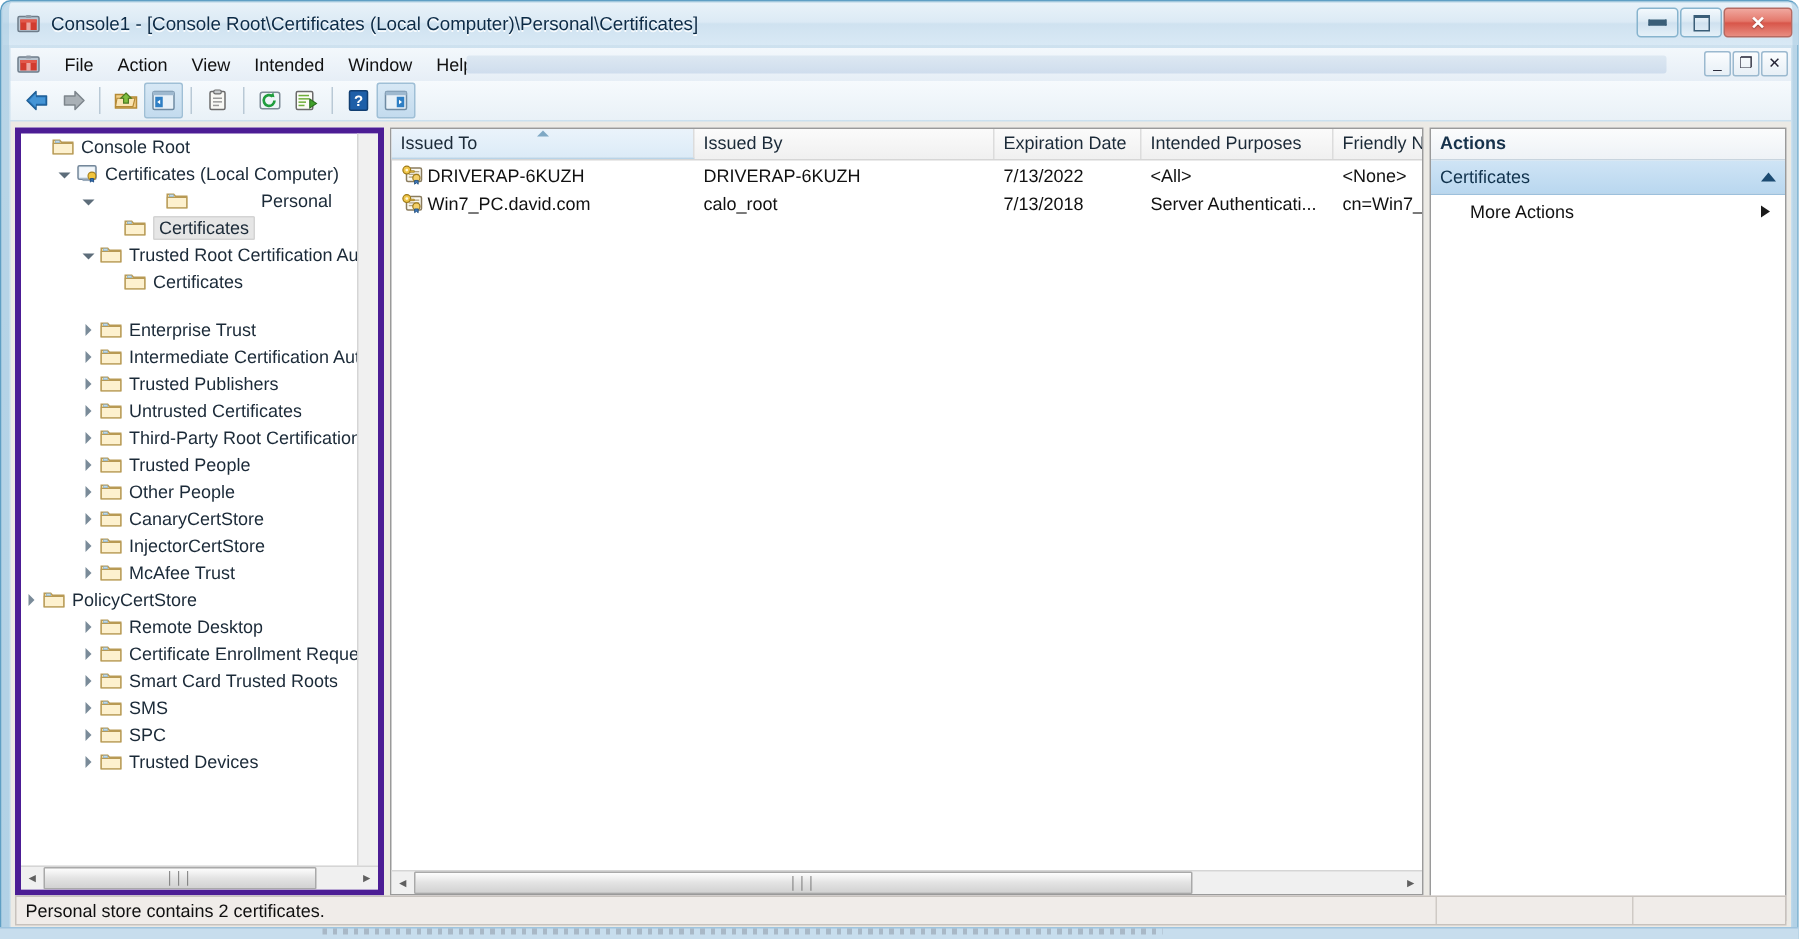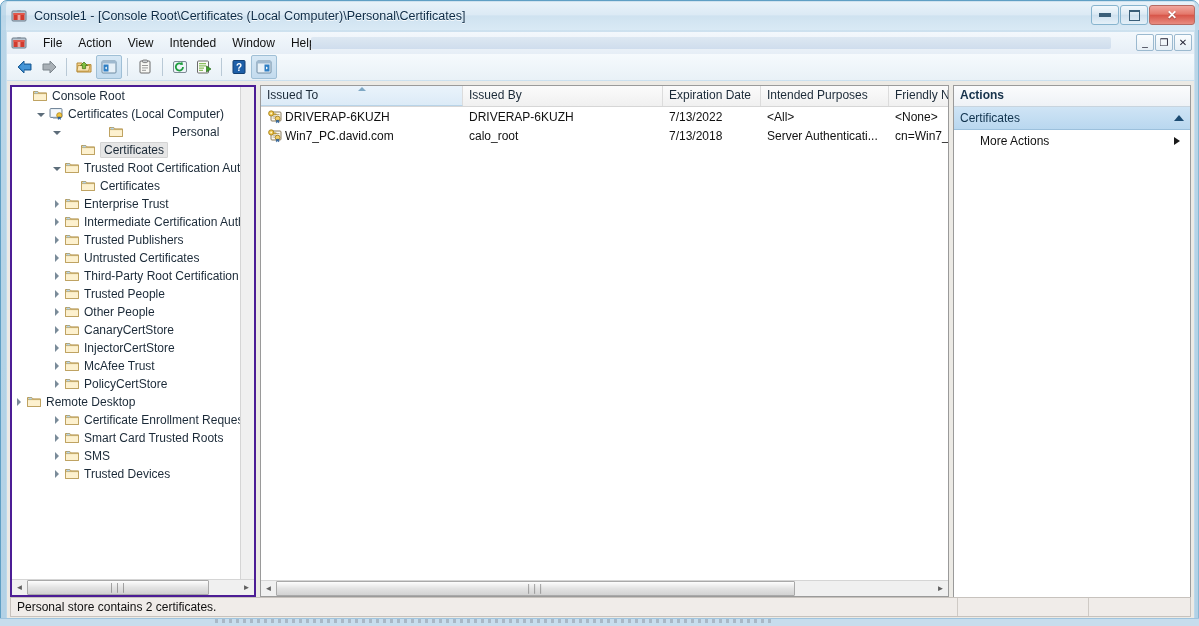--- a/index.html
+++ b/index.html
@@ -96,21 +96,21 @@
   
   #client{
     position:absolute;left:6px;top:80px;width:1187px;height:540px;
     background:#eceae5;
   }
 
   
   #treepane{
     position:absolute;left:3px;top:4px;width:246px;height:512px;
     box-sizing:border-box;
-    background:#fff;border:2px solid #4c1d95;
+    background:#fff;border:4px solid #4c1d95;
     overflow:hidden;
   }
   #treebody{position:absolute;left:0;top:0;right:13px;bottom:15px;overflow:hidden;}
   .tnode{
     display:flex;align-items:center;height:18px;white-space:nowrap;
     font-size:12px;color:#1b2a38;
   }
   .tnode .tw{width:14px;height:18px;display:flex;align-items:center;justify-content:center;flex:0 0 14px;}
   .tri{width:0;height:0;border-left:4px solid #7a8b99;border-top:4px solid transparent;border-bottom:4px solid transparent;}
   .tri.open{border:none;width:0;height:0;border-top:4px solid #5d6d7a;border-left:4px solid transparent;border-right:4px solid transparent;margin-top:2px;}
@@ -418,21 +418,21 @@
           </div>
           <div class="tnode" style="padding-left: 54px;">
             <span class="tw"></span>
             <span class="ticon"><svg viewBox="0 0 16 16" width="16" height="16">
                 <path d="M1.5 3.5 h4.3 l1.2 1.4 H14.5 V12.5 H1.5 Z" fill="#f6dfa6" stroke="#b89a55" stroke-width="1"></path>
                 <path d="M1.5 5.6 h13 V12.5 H1.5 Z" fill="#fdf1cf" stroke="#b89a55" stroke-width=".8"></path>
                 <rect x="3" y="3.9" width="2.6" height="1.2" fill="#cfe6f5" stroke="#8fb4cc" stroke-width=".5"></rect>
               </svg></span>
             <span class="tlabel">Certificates</span>
           </div>
-          <div class="tnode" style="padding-left: 38px;">
+          <div class="tnode" style="padding-left: 38px; margin-top: 14px;">
             <span class="tw">
               <span class="tri"></span>
             </span>
             <span class="ticon"><svg viewBox="0 0 16 16" width="16" height="16">
                 <path d="M1.5 3.5 h4.3 l1.2 1.4 H14.5 V12.5 H1.5 Z" fill="#f6dfa6" stroke="#b89a55" stroke-width="1"></path>
                 <path d="M1.5 5.6 h13 V12.5 H1.5 Z" fill="#fdf1cf" stroke="#b89a55" stroke-width=".8"></path>
                 <rect x="3" y="3.9" width="2.6" height="1.2" fill="#cfe6f5" stroke="#8fb4cc" stroke-width=".5"></rect>
               </svg></span>
             <span class="tlabel">Enterprise Trust</span>
           </div>
@@ -528,32 +528,32 @@
             <span class="tw">
               <span class="tri"></span>
             </span>
             <span class="ticon"><svg viewBox="0 0 16 16" width="16" height="16">
                 <path d="M1.5 3.5 h4.3 l1.2 1.4 H14.5 V12.5 H1.5 Z" fill="#f6dfa6" stroke="#b89a55" stroke-width="1"></path>
                 <path d="M1.5 5.6 h13 V12.5 H1.5 Z" fill="#fdf1cf" stroke="#b89a55" stroke-width=".8"></path>
                 <rect x="3" y="3.9" width="2.6" height="1.2" fill="#cfe6f5" stroke="#8fb4cc" stroke-width=".5"></rect>
               </svg></span>
             <span class="tlabel">McAfee Trust</span>
           </div>
-          <div class="tnode" style="padding-left: 38px;">
+          <div class="tnode" style="">
             <span class="tw">
               <span class="tri"></span>
             </span>
             <span class="ticon"><svg viewBox="0 0 16 16" width="16" height="16">
                 <path d="M1.5 3.5 h4.3 l1.2 1.4 H14.5 V12.5 H1.5 Z" fill="#f6dfa6" stroke="#b89a55" stroke-width="1"></path>
                 <path d="M1.5 5.6 h13 V12.5 H1.5 Z" fill="#fdf1cf" stroke="#b89a55" stroke-width=".8"></path>
                 <rect x="3" y="3.9" width="2.6" height="1.2" fill="#cfe6f5" stroke="#8fb4cc" stroke-width=".5"></rect>
               </svg></span>
             <span class="tlabel">PolicyCertStore</span>
           </div>
-          <div class="tnode" style="">
+          <div class="tnode" style="padding-left: 38px;">
             <span class="tw">
               <span class="tri"></span>
             </span>
             <span class="ticon"><svg viewBox="0 0 16 16" width="16" height="16">
                 <path d="M1.5 3.5 h4.3 l1.2 1.4 H14.5 V12.5 H1.5 Z" fill="#f6dfa6" stroke="#b89a55" stroke-width="1"></path>
                 <path d="M1.5 5.6 h13 V12.5 H1.5 Z" fill="#fdf1cf" stroke="#b89a55" stroke-width=".8"></path>
                 <rect x="3" y="3.9" width="2.6" height="1.2" fill="#cfe6f5" stroke="#8fb4cc" stroke-width=".5"></rect>
               </svg></span>
             <span class="tlabel">Remote Desktop</span>
           </div>
@@ -582,20 +582,31 @@
           <div class="tnode" style="padding-left: 38px;">
             <span class="tw">
               <span class="tri"></span>
             </span>
             <span class="ticon"><svg viewBox="0 0 16 16" width="16" height="16">
                 <path d="M1.5 3.5 h4.3 l1.2 1.4 H14.5 V12.5 H1.5 Z" fill="#f6dfa6" stroke="#b89a55" stroke-width="1"></path>
                 <path d="M1.5 5.6 h13 V12.5 H1.5 Z" fill="#fdf1cf" stroke="#b89a55" stroke-width=".8"></path>
                 <rect x="3" y="3.9" width="2.6" height="1.2" fill="#cfe6f5" stroke="#8fb4cc" stroke-width=".5"></rect>
               </svg></span>
             <span class="tlabel">SMS</span>
+          </div>
+          <div class="tnode" style="padding-left: 38px;">
+            <span class="tw">
+              <span class="tri"></span>
+            </span>
+            <span class="ticon"><svg viewBox="0 0 16 16" width="16" height="16">
+                <path d="M1.5 3.5 h4.3 l1.2 1.4 H14.5 V12.5 H1.5 Z" fill="#f6dfa6" stroke="#b89a55" stroke-width="1"></path>
+                <path d="M1.5 5.6 h13 V12.5 H1.5 Z" fill="#fdf1cf" stroke="#b89a55" stroke-width=".8"></path>
+                <rect x="3" y="3.9" width="2.6" height="1.2" fill="#cfe6f5" stroke="#8fb4cc" stroke-width=".5"></rect>
+              </svg></span>
+            <span class="tlabel">SPC</span>
           </div>
           <div class="tnode" style="padding-left: 38px;">
             <span class="tw">
               <span class="tri"></span>
             </span>
             <span class="ticon"><svg viewBox="0 0 16 16" width="16" height="16">
                 <path d="M1.5 3.5 h4.3 l1.2 1.4 H14.5 V12.5 H1.5 Z" fill="#f6dfa6" stroke="#b89a55" stroke-width="1"></path>
                 <path d="M1.5 5.6 h13 V12.5 H1.5 Z" fill="#fdf1cf" stroke="#b89a55" stroke-width=".8"></path>
                 <rect x="3" y="3.9" width="2.6" height="1.2" fill="#cfe6f5" stroke="#8fb4cc" stroke-width=".5"></rect>
               </svg></span>

